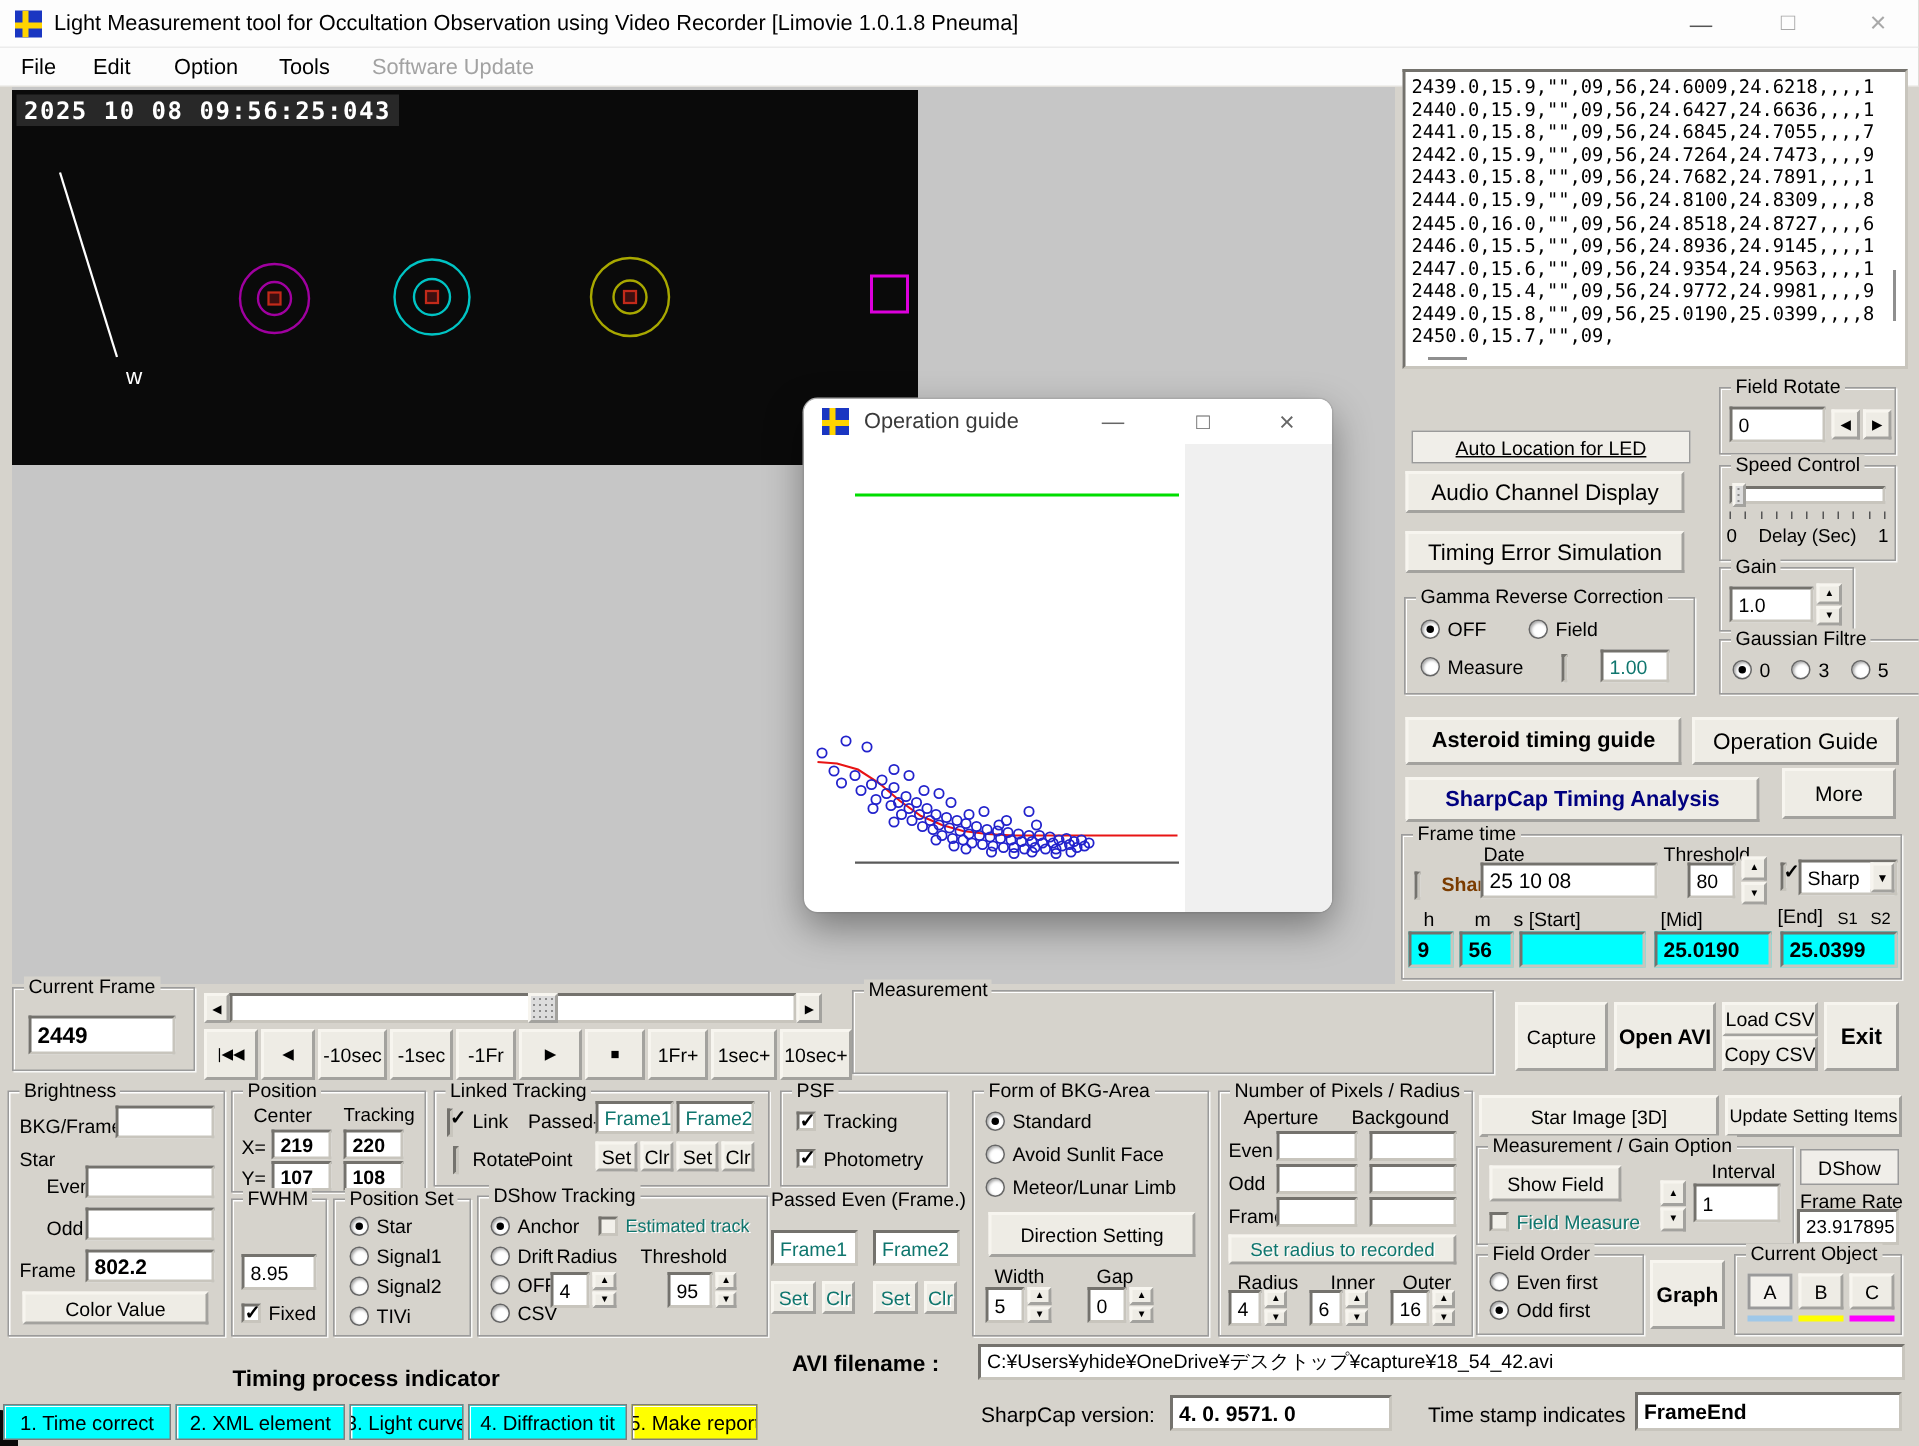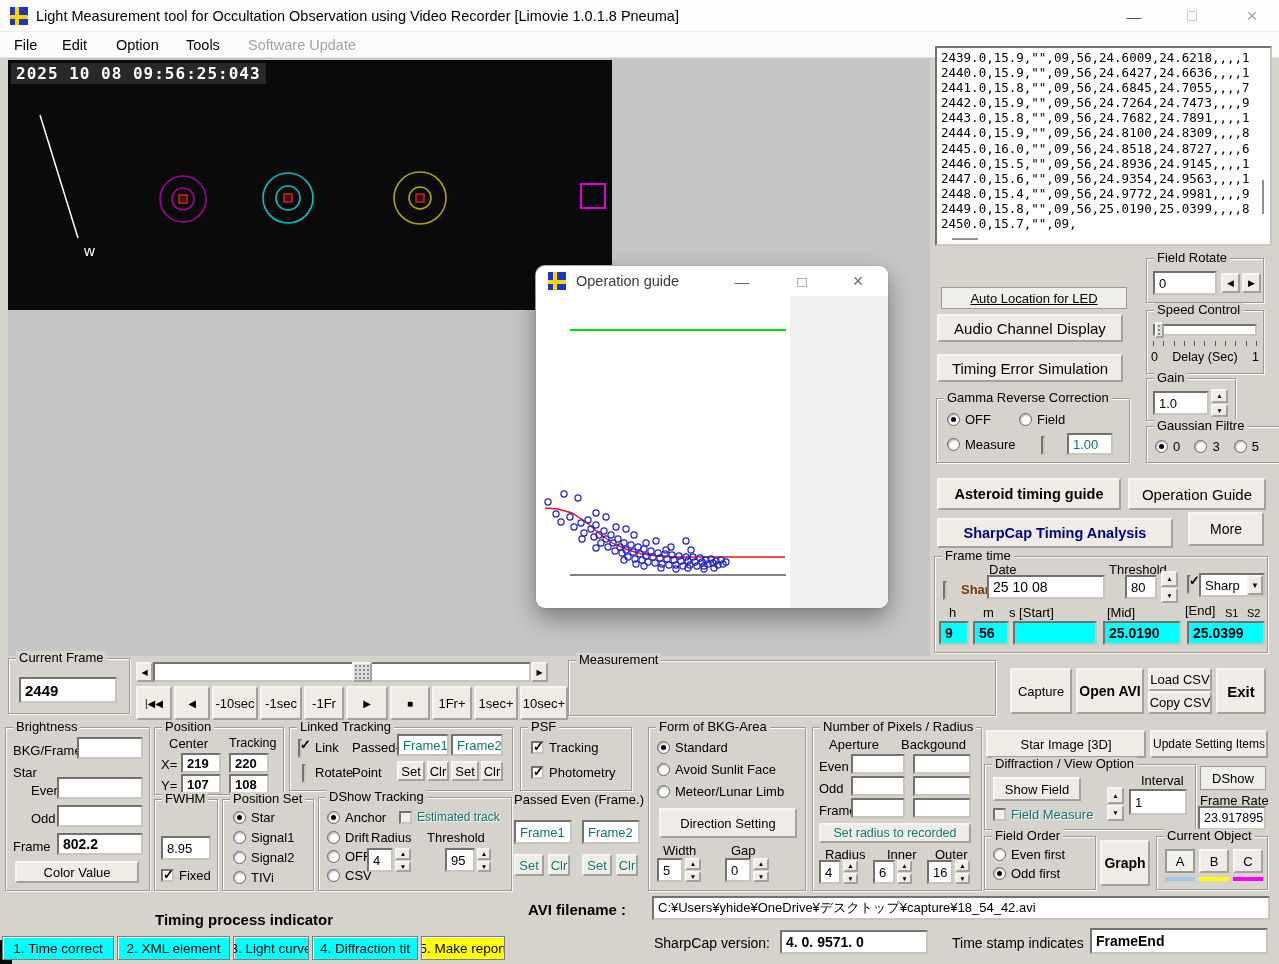--- a/index.html
+++ b/index.html
@@ -436,21 +436,21 @@
   <div class="abs spin" style="left:142px;top:132px;width:15px;height:24px">
       <span class="sb">▲</span>
       <span class="sb">▼</span>
     </div>
 </div>
 
 <div class="abs btn" style="left:986px;top:730px;width:160px;height:28px">Star Image [3D]</div>
 <div class="abs btn" style="left:1150px;top:730px;width:118px;height:28px;font-size:12px">Update Setting Items</div>
 
 <div class="abs grp" style="left:984px;top:764px;width:212px;height:66px">
-  <span class="glbl">Diffraction / View Option</span>
+  <span class="glbl">Measurement / Gain Option</span>
   <div class="abs btn" style="left:8px;top:12px;width:88px;height:24px">Show Field</div>
   <span class="abs lbl" style="left:156px;top:8px">Interval</span>
   <div class="abs crow" style="left:8px;top:42px">
       <span class="chk dis"></span>
       <span class="dis">Field Measure</span>
     </div>
   <div class="abs spin" style="left:122px;top:22px;width:17px;height:34px">
       <span class="sb">▲</span>
       <span class="sb">▼</span>
     </div>

